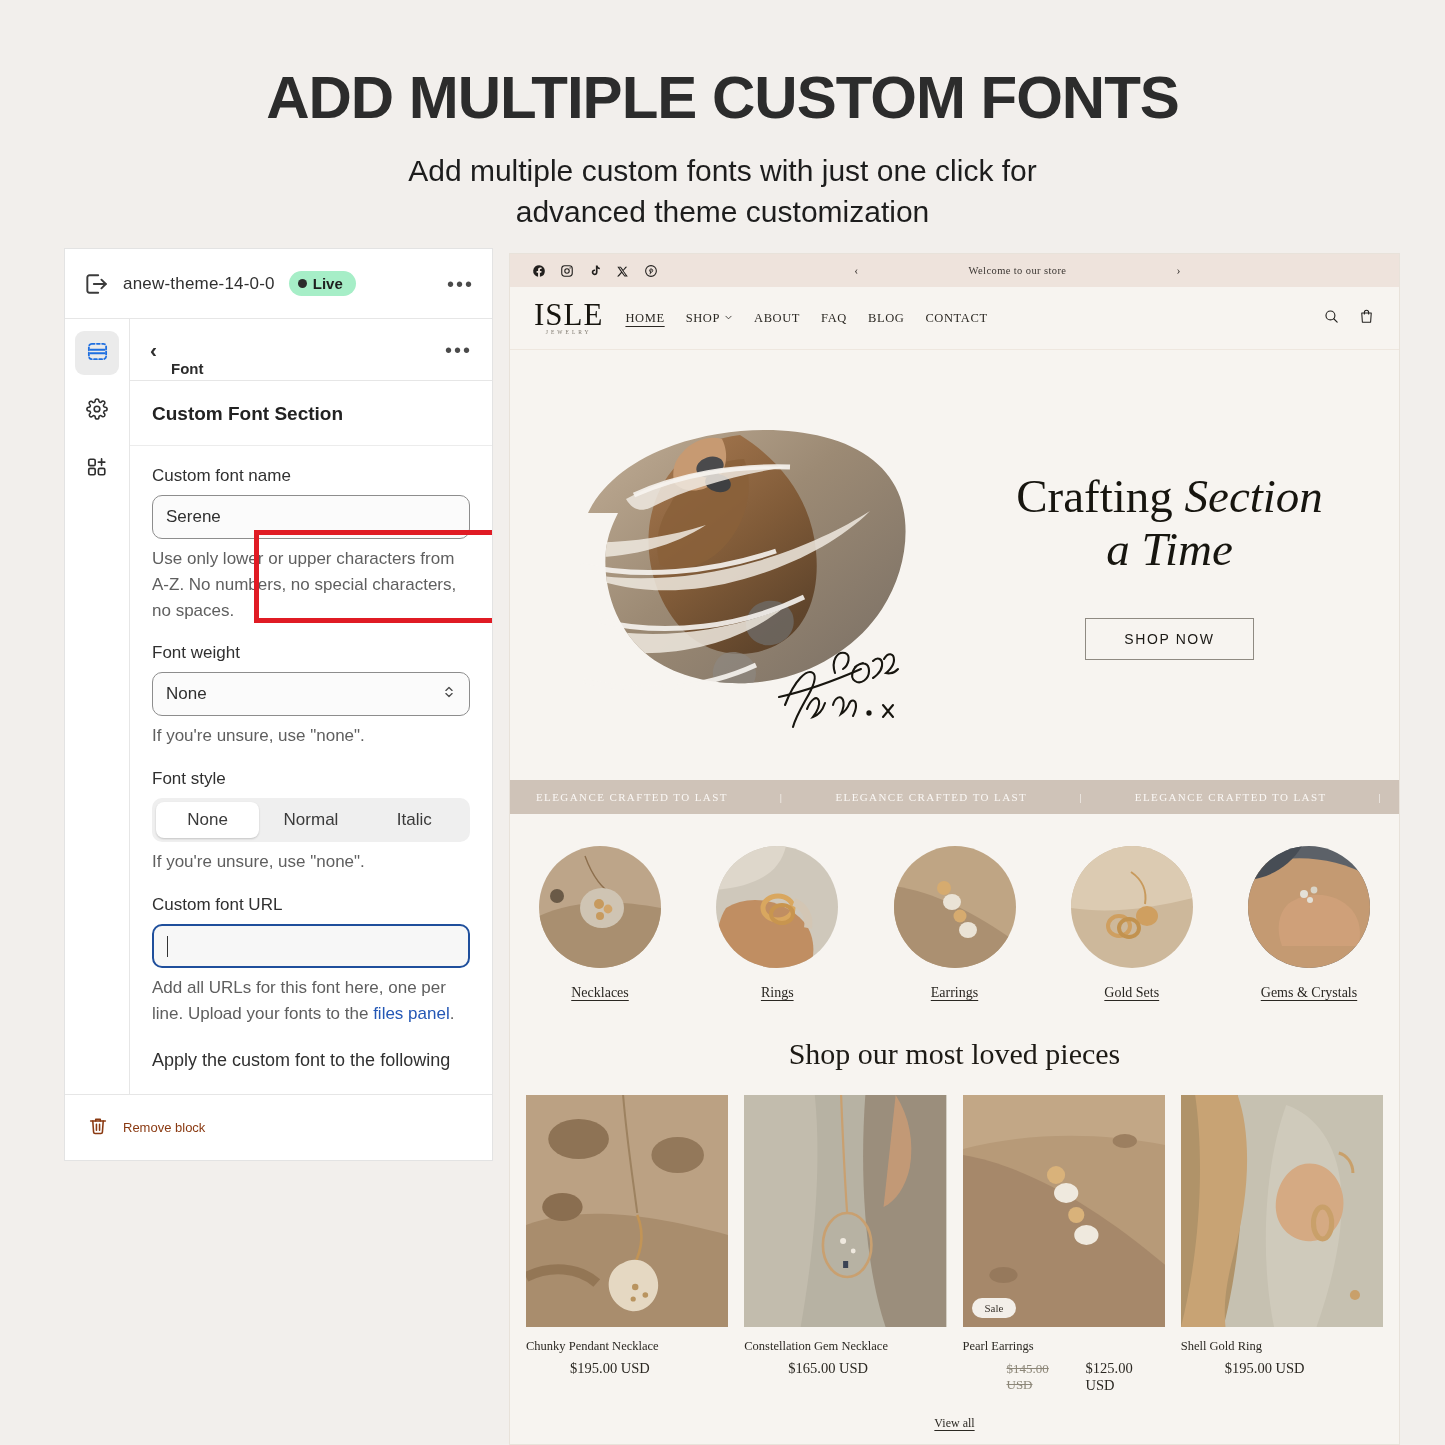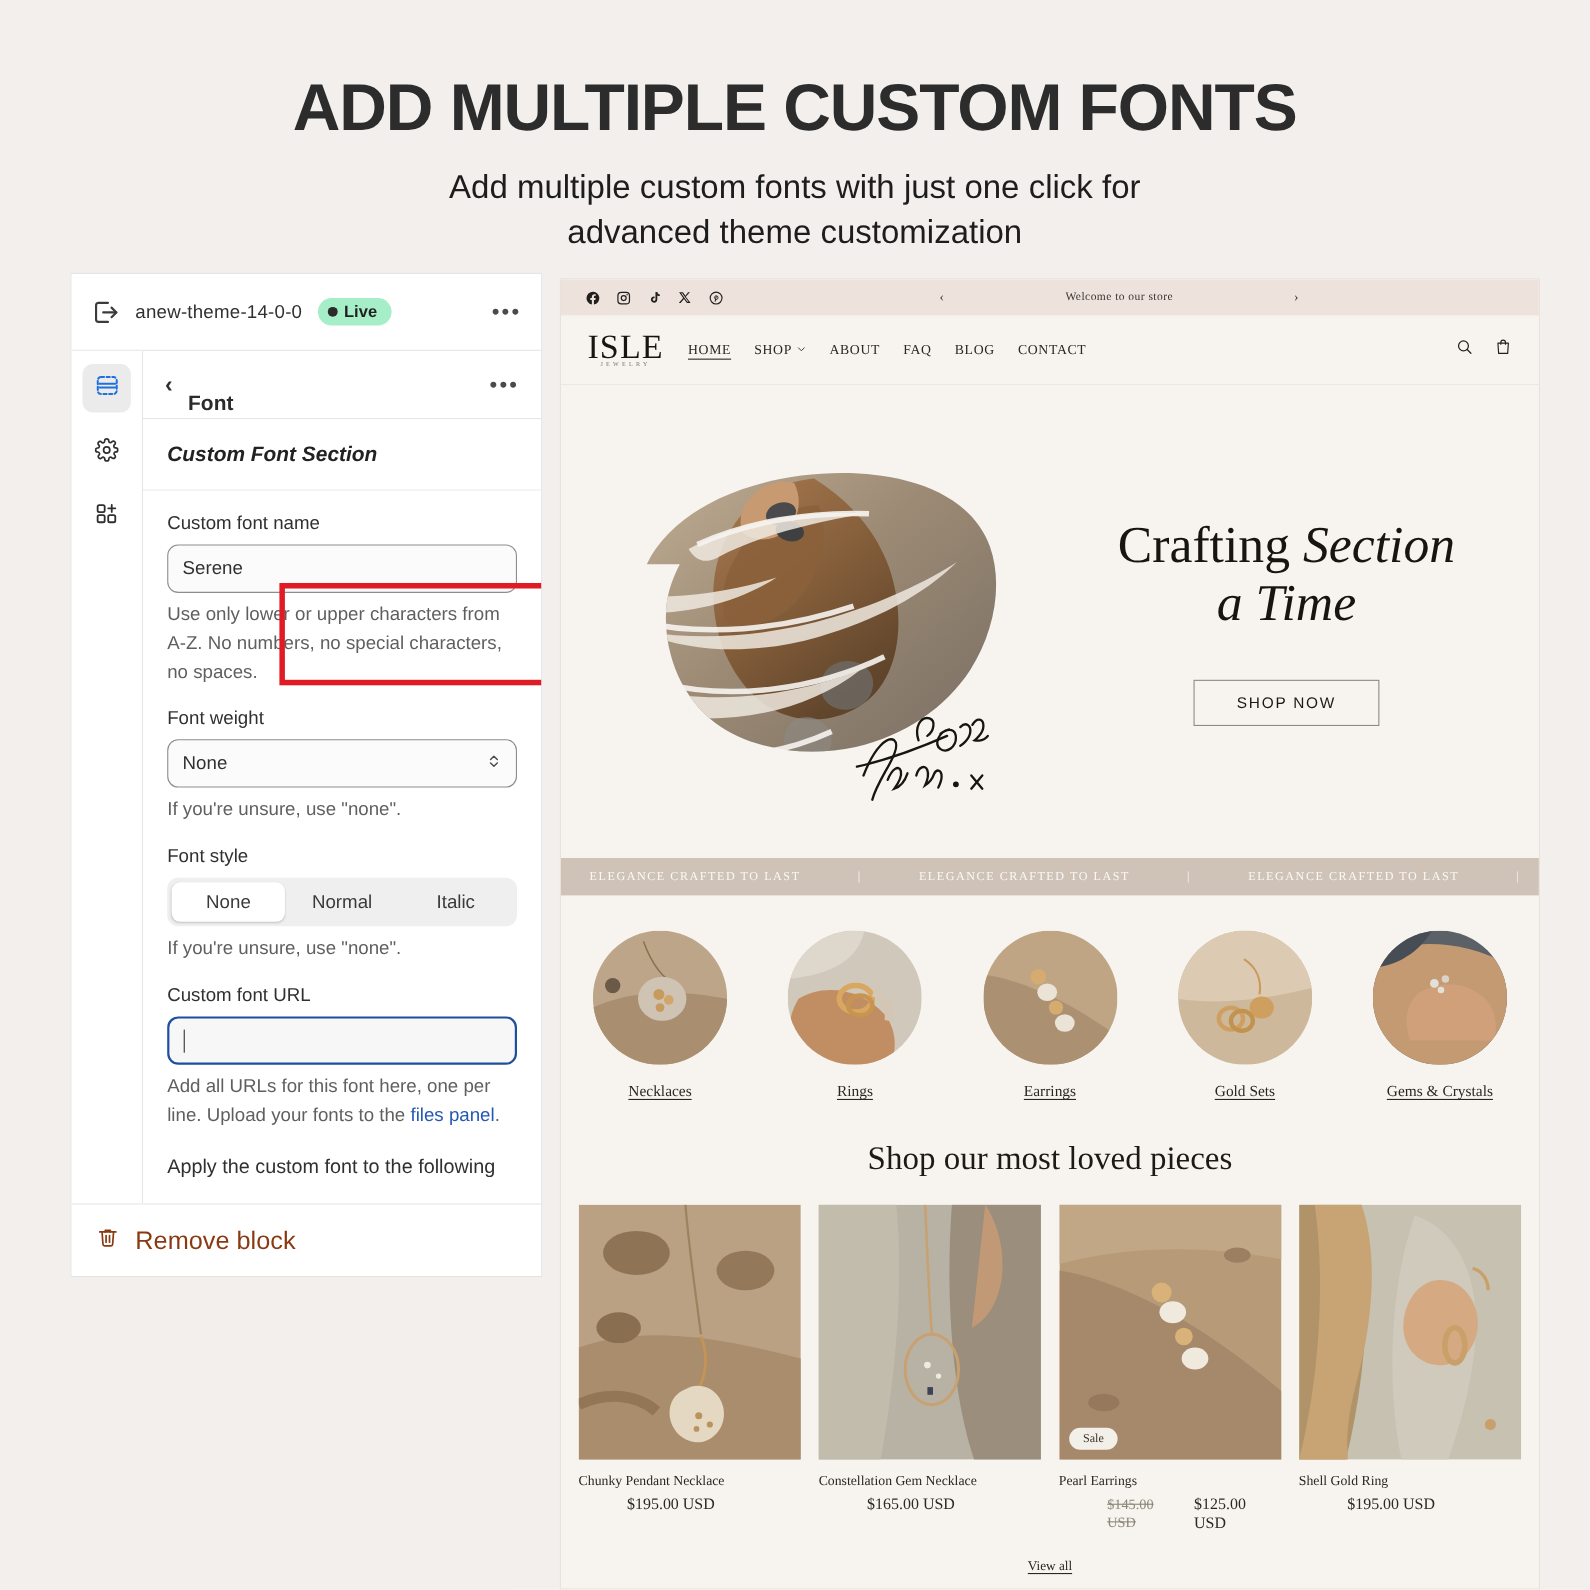--- a/index.html
+++ b/index.html
@@ -61,27 +61,27 @@
     display: flex; align-items: center; justify-content: center;
   }
   .rail-btn.active { background: #ebebeb; }
 
   .ed-panel { flex: 1; min-width: 0; display: flex; flex-direction: column; position: relative; }
   .panel-head {
     height: 62px; flex: 0 0 62px; display: flex; align-items: center; gap: 14px;
     padding: 0 20px; border-bottom: 1px solid #e6e6e6;
   }
   .chev-back { font-size: 21px; color: #2f2f2f; font-weight: 600; }
-  .panel-title { font-size: 19px; font-weight: 700; color: #2b2b2b; margin-top: 37px; }
+  .panel-title { font-size: 15px; font-weight: 700; color: #2b2b2b; margin-top: 37px; }
   .panel-kebab { margin-left: auto; font-size: 20px; color: #4a4a4a; letter-spacing: 2px; line-height: 1; }
 
   .panel-scroll { flex: 1; overflow: hidden; padding: 0 22px; position: relative; }
   .section-label {
     font-size: 19px; font-weight: 700; color: #222; padding: 22px 0 20px;
-    border-bottom: 1px solid #ececec; margin: 0 -22px 0; padding-left: 22px; padding-right: 22px; font-style: italic;
+    border-bottom: 1px solid #ececec; margin: 0 -22px 0; padding-left: 22px; padding-right: 22px;
   }
   .field-label { font-size: 17px; color: #303030; margin: 20px 0 9px; }
   .text-input {
     width: 100%; height: 44px; border: 1px solid #8d8d8d; border-radius: 10px;
     background: #fbfbfb; padding: 12px 13px; font-size: 17px; color: #303030;
     font-family: "Liberation Sans", sans-serif; display: flex; align-items: center;
   }
   .text-input.focused { border: 2px solid #1f4f9c; background: #f7f7f7; }
   .caret { width: 1px; height: 21px; background: #333; display: inline-block;
            animation: none; }
@@ -103,21 +103,21 @@
 
   .hl-box {
     position: absolute; left: 124px; top: 211px; width: 369px; height: 93px;
     border: 5px solid #e01b24; pointer-events: none; z-index: 5;
   }
 
   .ed-foot {
     height: 66px; flex: 0 0 66px; border-top: 1px solid #e6e6e6;
     display: flex; align-items: center; gap: 14px; padding: 0 22px; background: #fff;
   }
-  .remove-label { font-size: 23px; color: #8a3a12; }
+  .remove-label { font-size: 13px; color: #8a3a12; }
 
   
   .preview {
     position: absolute; left: 509px; top: 5px; width: 891px; height: 1192px;
     background: #f7f4f0; overflow: hidden; border: 1px solid #e8e2da;
   }
   .announce {
     height: 33px; background: #eee3dc; display: flex; align-items: center;
     padding: 0 22px; font-family: "Liberation Serif", serif;
   }

